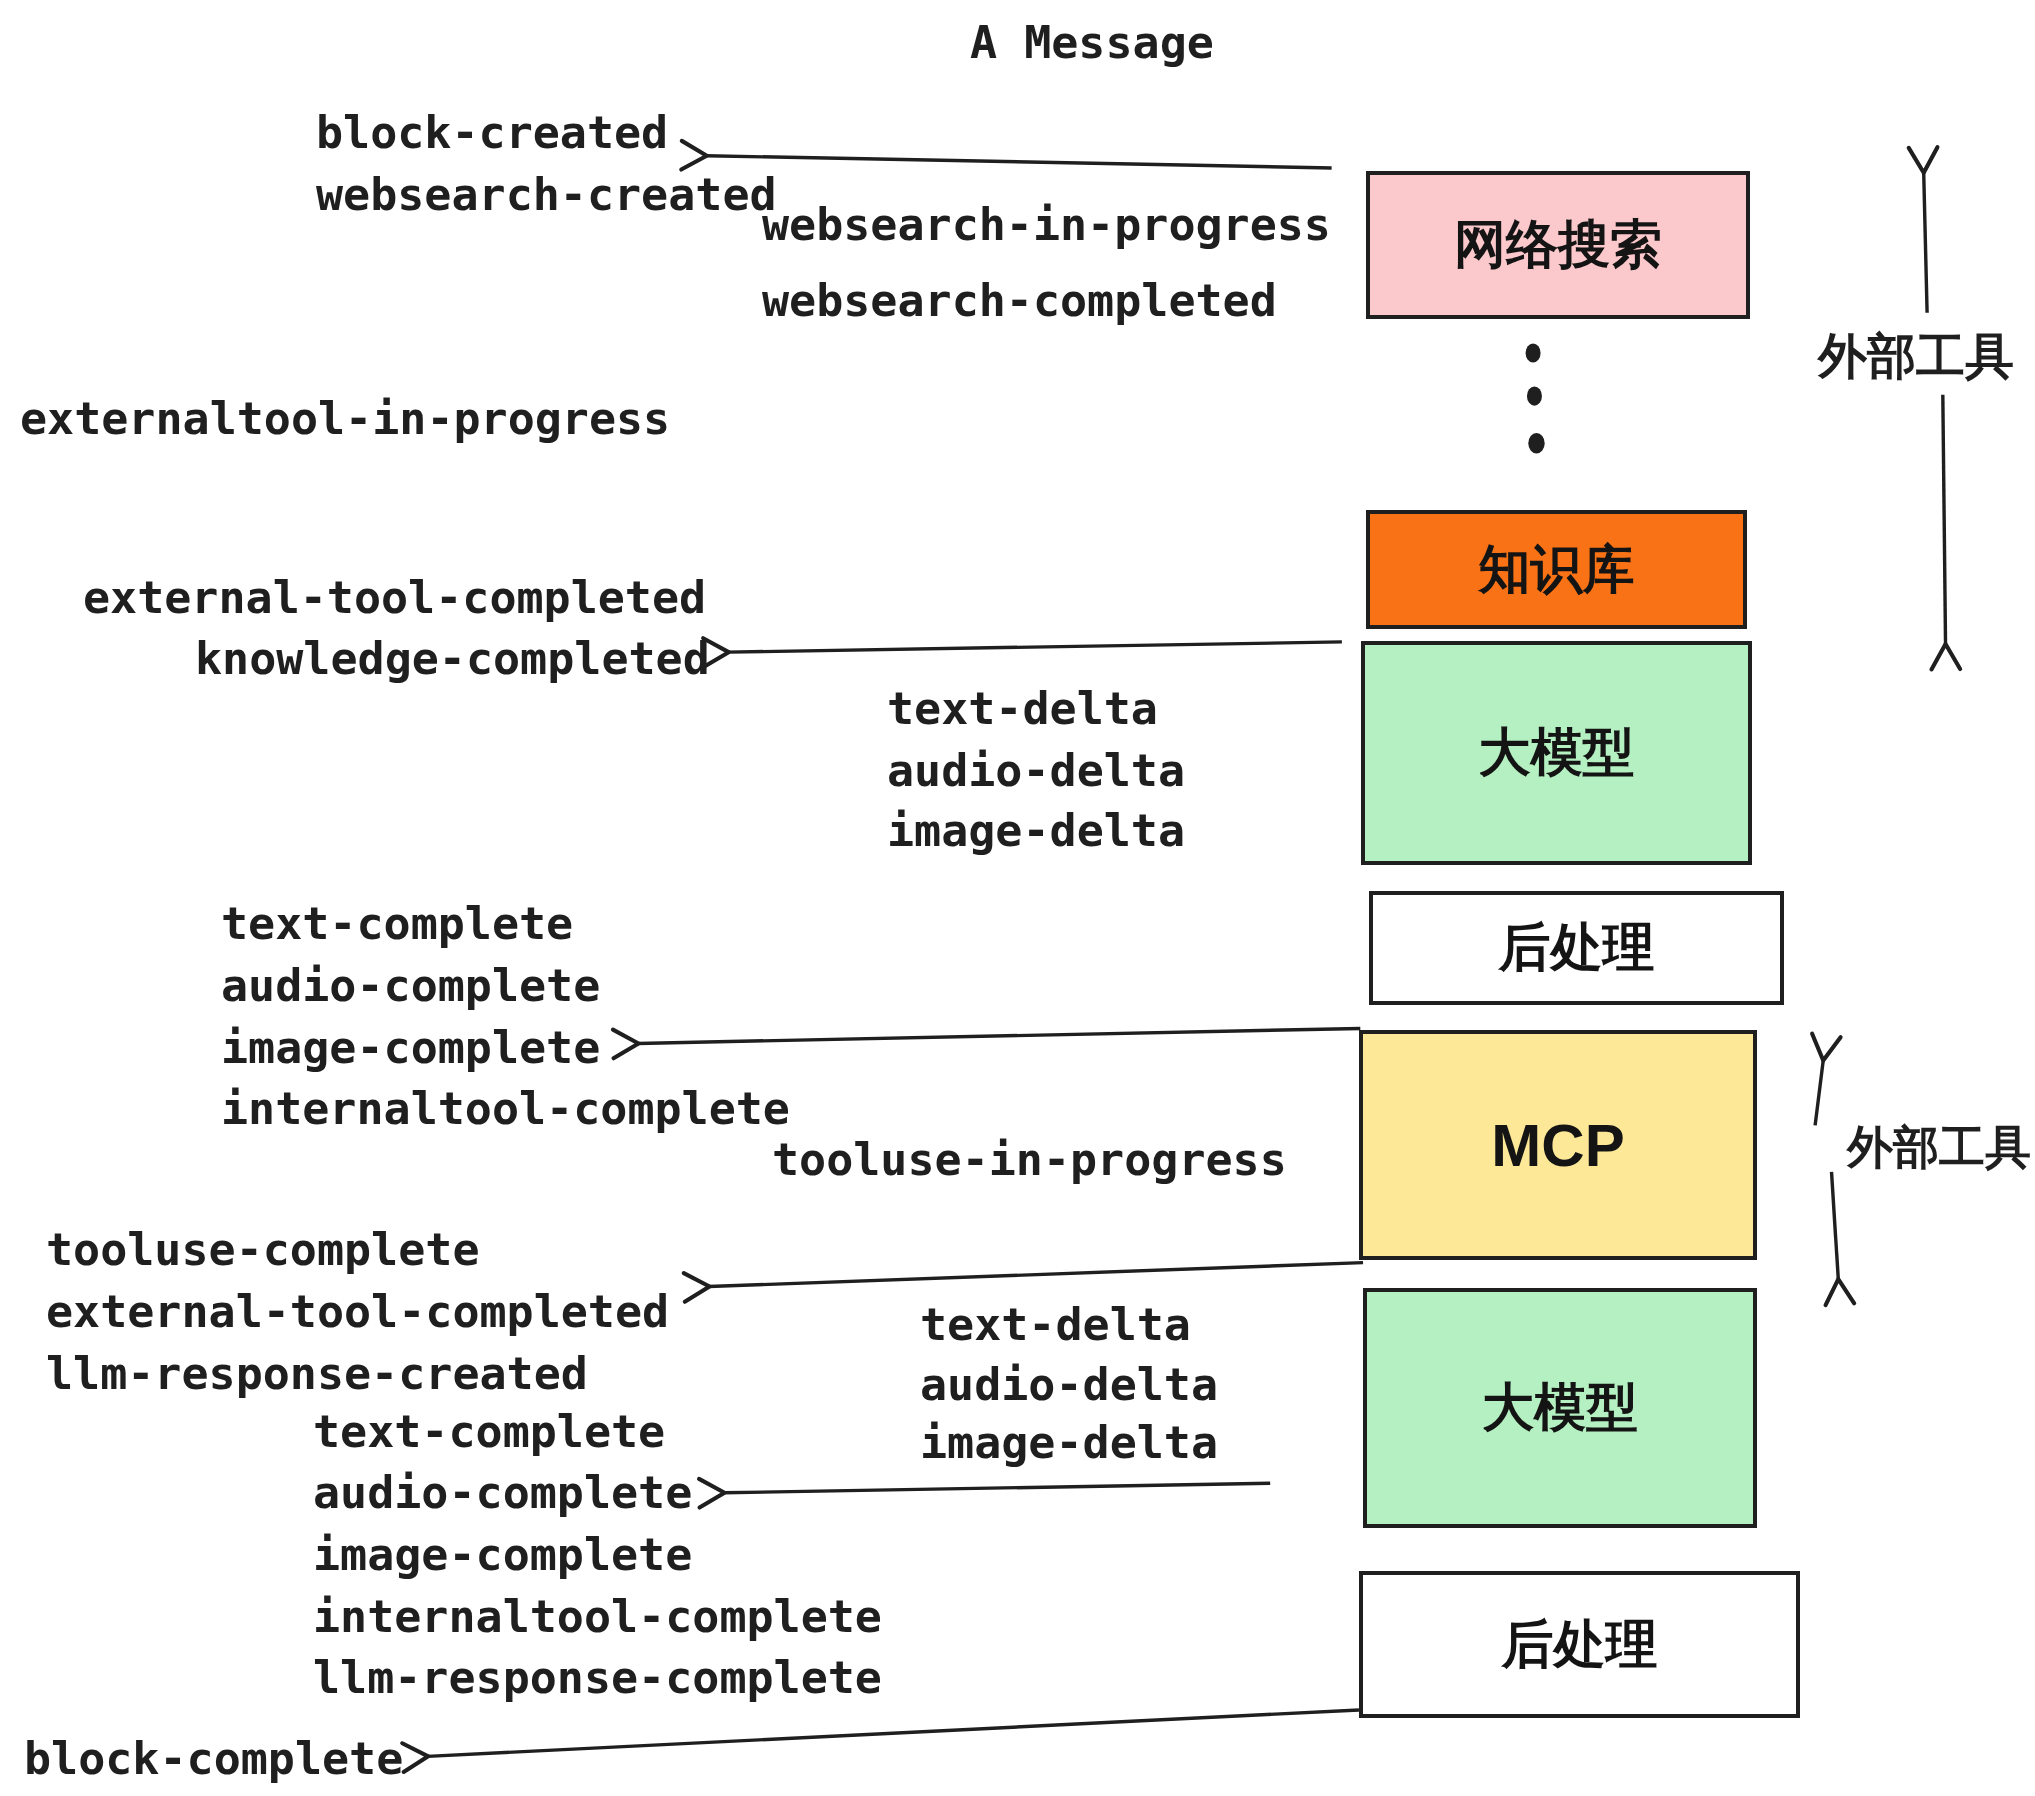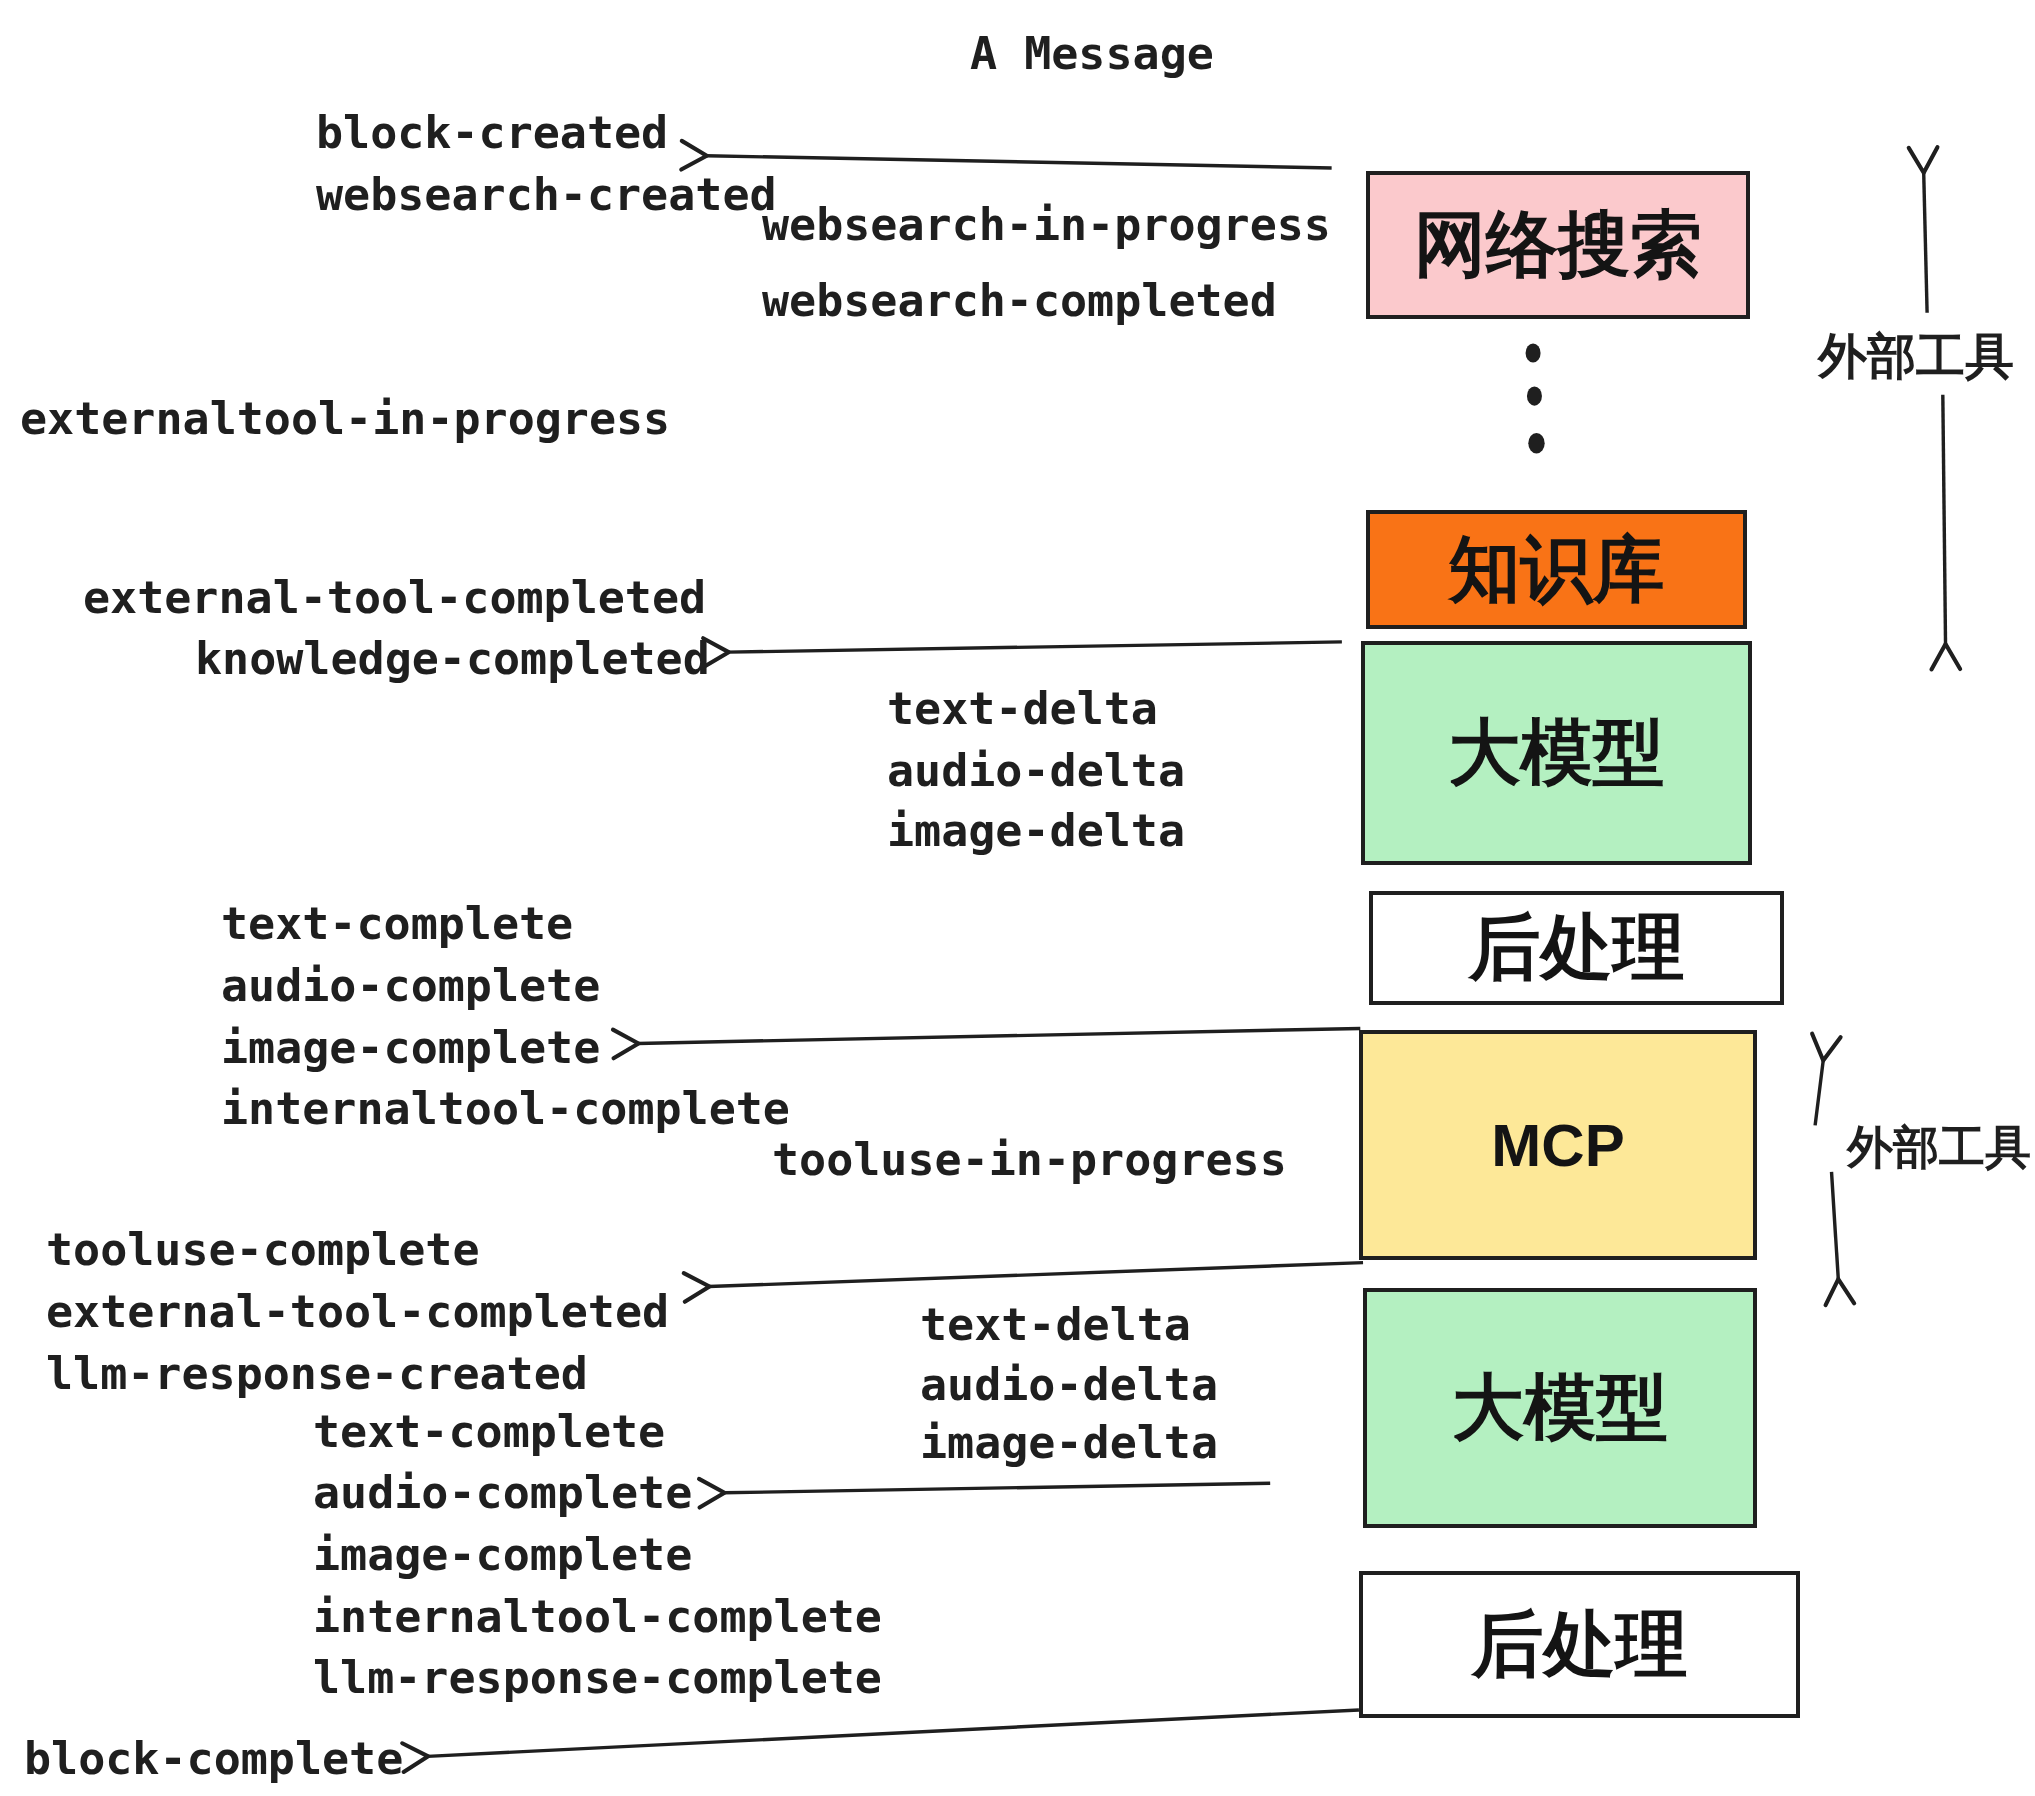--- a/index.html
+++ b/index.html
@@ -22,21 +22,21 @@
     position:absolute;
     font-family:"DejaVu Sans Mono", monospace;
     font-size:45px;font-weight:600;line-height:1.05;white-space:nowrap;color:#1f1f1f;
   }
   .box{
     position:absolute;
     border:4.1px solid #1f1f1f;
     box-sizing:border-box;
     display:flex;align-items:center;justify-content:center;
     font-family:Liberation Mono, monospace;
-    font-size:72px;font-weight:600;color:#141414;
+    font-size:52px;font-weight:600;color:#141414;
     white-space:nowrap;
   }
   .box.mono{font-family:Liberation Sans, sans-serif;font-size:60px;font-weight:700;}
   .side{
     position:absolute;
     font-family:"DejaVu Sans","Liberation Sans",sans-serif;
     font-size:48px;font-weight:600;line-height:1;white-space:nowrap;color:#1f1f1f;
   }
 </style>
 </head>
@@ -64,21 +64,21 @@
     <line x1="2658" y1="1648" x2="2670" y2="1552" stroke="#1f1f1f" stroke-width="5" marker-end="url(#ah)"></line>
     <line x1="2682" y1="1716" x2="2692" y2="1874" stroke="#1f1f1f" stroke-width="5" marker-end="url(#ah)"></line>
 
     <g>
       <ellipse cx="2245" cy="517" rx="11" ry="14" fill="#1f1f1f"></ellipse>
       <ellipse cx="2247" cy="580" rx="11" ry="14" fill="#1f1f1f"></ellipse>
       <ellipse cx="2250" cy="649" rx="12" ry="15" fill="#1f1f1f"></ellipse>
     </g>
   </svg>
 
-  <div class="title" style="left:970px;top:31px;">A Message</div>
+  <div class="title" style="left:970px;top:20px;">A Message</div>
 
   <div class="ev" style="left:316px;top:109px;">block-created</div>
   <div class="ev" style="left:316px;top:171px;">websearch-created</div>
   <div class="ev" style="left:762px;top:201px;">websearch-in-progress</div>
   <div class="ev" style="left:762px;top:277px;">websearch-completed</div>
   <div class="ev" style="left:20px;top:395px;">externaltool-in-progress</div>
   <div class="ev" style="left:83px;top:574px;">external-tool-completed</div>
   <div class="ev" style="left:195px;top:635px;">knowledge-completed</div>
   <div class="ev" style="left:887px;top:685px;">text-delta</div>
   <div class="ev" style="left:887px;top:747px;">audio-delta</div>

